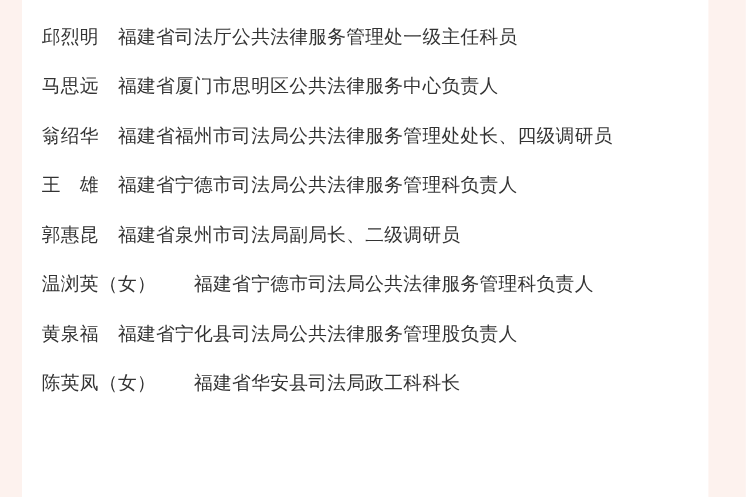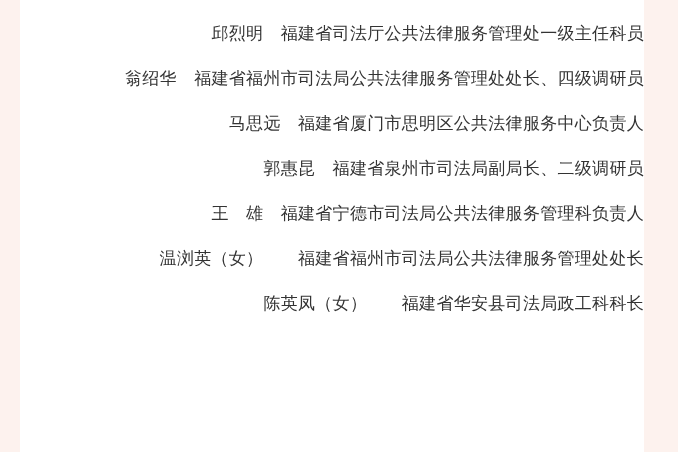--- a/index.html
+++ b/index.html
@@ -10,21 +10,20 @@
     width: 678px;
     height: 452px;
     overflow: hidden;
     background: var(--outer-bg, #fdf2ee);
     font-family: "Liberation Sans", "DejaVu Sans", sans-serif;
   }
   .page {
     position: relative;
     width: 678px;
     height: 344px;
-    text-align: right;
   }
   .content {
     position: absolute;
     left: 20px;
     top: 0;
     width: 624px;
     height: 452px;
     background: var(--content-bg, #ffffff);
     box-sizing: border-box;
     padding: 11px 0 0 18px;
@@ -41,21 +40,22 @@
     letter-spacing: 0.3px;
   }
 </style>
 </head>
 <body>
 
 <div class="page">
   <div class="content">
     <div id="recipient-list">
         <div class="row"><span>邱烈明　福建省司法厅公共法律服务管理处一级主任科员</span></div>
+        <div class="row"><span>马思远　福建省厦门市思明区公共法律服务中心负责人</span></div>
         <div class="row"><span>翁绍华　福建省福州市司法局公共法律服务管理处处长、四级调研员</span></div>
-        <div class="row"><span>马思远　福建省厦门市思明区公共法律服务中心负责人</span></div>
+        <div class="row"><span>王　雄　福建省宁德市司法局公共法律服务管理科负责人</span></div>
         <div class="row"><span>郭惠昆　福建省泉州市司法局副局长、二级调研员</span></div>
-        <div class="row"><span>王　雄　福建省宁德市司法局公共法律服务管理科负责人</span></div>
-        <div class="row"><span>温浏英（女）　　福建省福州市司法局公共法律服务管理处处长</span></div>
+        <div class="row"><span>温浏英（女）　　福建省宁德市司法局公共法律服务管理科负责人</span></div>
+        <div class="row"><span>黄泉福　福建省宁化县司法局公共法律服务管理股负责人</span></div>
         <div class="row"><span>陈英凤（女）　　福建省华安县司法局政工科科长</span></div>
       </div>
   </div>
 </div>
 
 </body></html>

